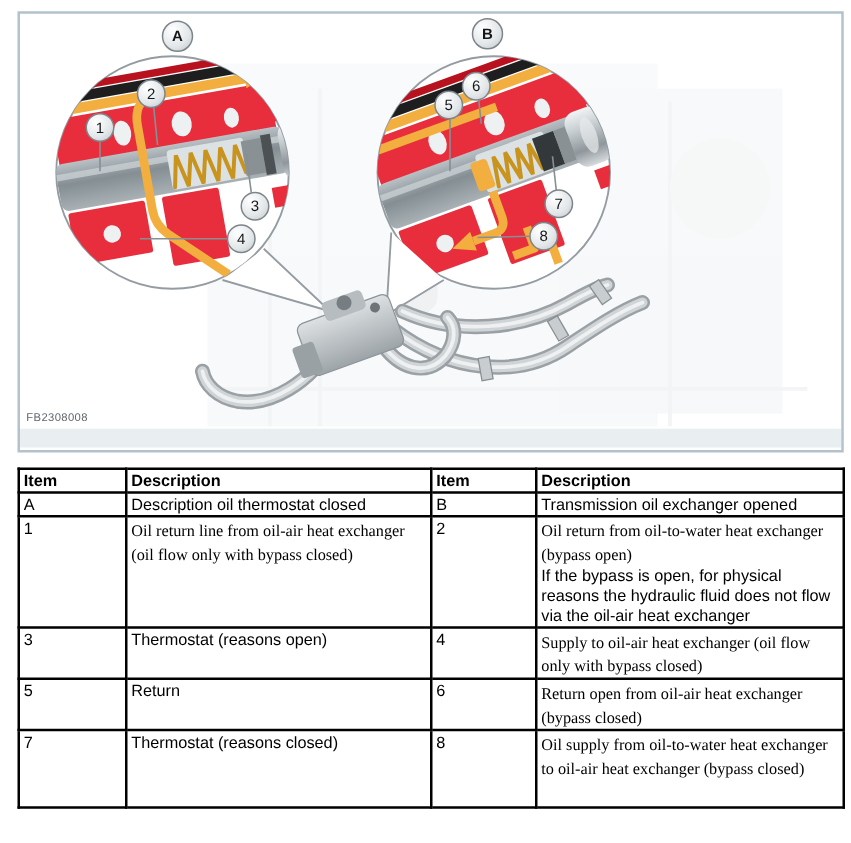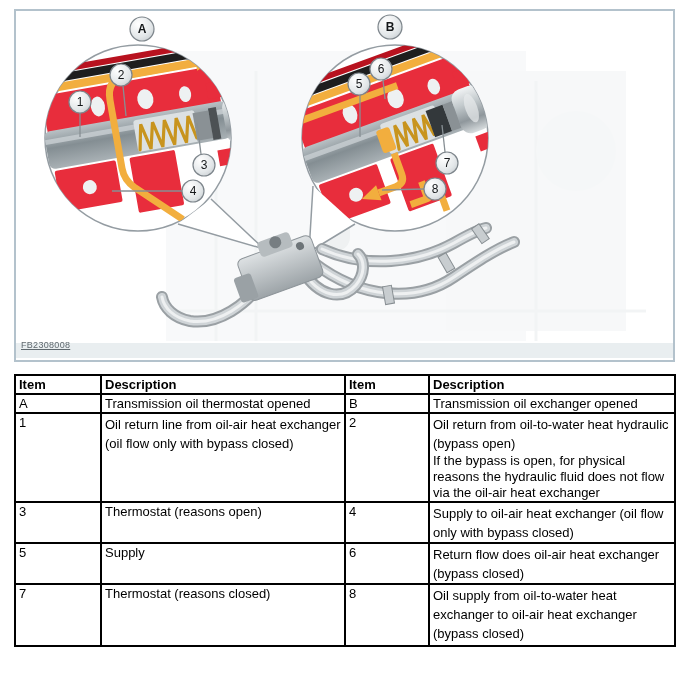--- a/index.html
+++ b/index.html
@@ -6,34 +6,34 @@
   body{
     width:681px;height:674px;background:#ffffff;position:relative;
     font-family:"Liberation Sans", sans-serif;color:#000;overflow:hidden;
   }
   .figure-box{
     position:absolute;left:14px;top:9px;width:657px;height:349px;
     border:2px solid #b3c2cc;background:#ffffff;
   }
   .figure-box svg{display:block;}
   .figure-id{
-    position:absolute;left:5px;bottom:10px;font-size:9px;color:#5f686e;letter-spacing:.3px;text-decoration:underline;
+    position:absolute;left:5px;bottom:21px;font-size:9px;color:#5f686e;letter-spacing:.3px;
   }
   table.legend{
     position:absolute;left:14px;top:374px;width:660px;
     border-collapse:collapse;table-layout:fixed;font-size:13px;
   }
   .legend th,.legend td{
     border:2px solid #000;vertical-align:top;text-align:left;
     padding:1px 3px 0 3px;line-height:16px;font-weight:normal;overflow:hidden;
   }
   .legend th{font-weight:bold;}
   tr.hrow{height:16px;} tr.r0{height:19px;} tr.r1{height:88px;}
   tr.r2{height:40px;} tr.r3{height:39px;} tr.r4{height:62px;}
-  p.p1{margin:0;line-height:19px;}
+  p.p1{margin:0;line-height:19px;font-family:Liberation Serif, serif;}
   p.p2{margin:0;line-height:16px;}
   .balloon circle{fill:url(#ballG);stroke:#7d858b;stroke-width:1.2;}
   .balloon text{font-size:12px;text-anchor:middle;fill:#15181a;}
   .balloon text.cap{font-weight:bold;}
   .leader{stroke:#878f94;stroke-width:1.3;fill:none;}
   .detail-ring{fill:#ffffff;stroke:#949ca2;stroke-width:1.5;}
   .tail-line{stroke:#949ca2;stroke-width:1.5;fill:none;}
   .flow{fill:none;stroke-width:7;stroke-linejoin:round;stroke-linecap:butt;}
   .tube-base{fill:none;stroke:#9aa0a4;stroke-width:12;stroke-linecap:round;}
   .tube-mid{fill:none;stroke:#cfd4d7;stroke-width:8;stroke-linecap:round;}
@@ -238,56 +238,56 @@
   <tbody>
       <tr class="hrow">
     <th>Item</th>
     <th>Description</th>
     <th>Item</th>
     <th>Description</th>
   </tr>
   <tr class="r0">
     <td>A</td>
     <td>
-          <p class="p2">Transmission oil thermostat opened</p>
+          <p class="p2">Description oil thermostat closed</p>
         </td>
     <td>B</td>
     <td>
           <p class="p2">Transmission oil exchanger opened</p>
         </td>
   </tr>
   <tr class="r1">
     <td>1</td>
     <td>
           <p class="p1">Oil return line from oil-air heat exchanger (oil flow only with bypass closed)</p>
         </td>
     <td>2</td>
     <td>
-      <p class="p1">Oil return from oil-to-water heat hydraulic (bypass open)</p>
+      <p class="p1">Oil return from oil-to-water heat exchanger (bypass open)</p>
       <p class="p2">If the bypass is open, for physical reasons the hydraulic fluid does not flow via the oil-air heat exchanger</p>
     </td>
   </tr>
   <tr class="r2">
     <td>3</td>
     <td>
           <p class="p2">Thermostat (reasons open)</p>
         </td>
     <td>4</td>
     <td>
           <p class="p1">Supply to oil-air heat exchanger (oil flow only with bypass closed)</p>
         </td>
   </tr>
   <tr class="r3">
     <td>5</td>
     <td>
-          <p class="p2">Supply</p>
+          <p class="p2">Return</p>
         </td>
     <td>6</td>
     <td>
-          <p class="p1">Return flow does oil-air heat exchanger (bypass closed)</p>
+          <p class="p1">Return open from oil-air heat exchanger (bypass closed)</p>
         </td>
   </tr>
   <tr class="r4">
     <td>7</td>
     <td>
           <p class="p2">Thermostat (reasons closed)</p>
         </td>
     <td>8</td>
     <td>
           <p class="p1">Oil supply from oil-to-water heat exchanger to oil-air heat exchanger (bypass closed)</p>

